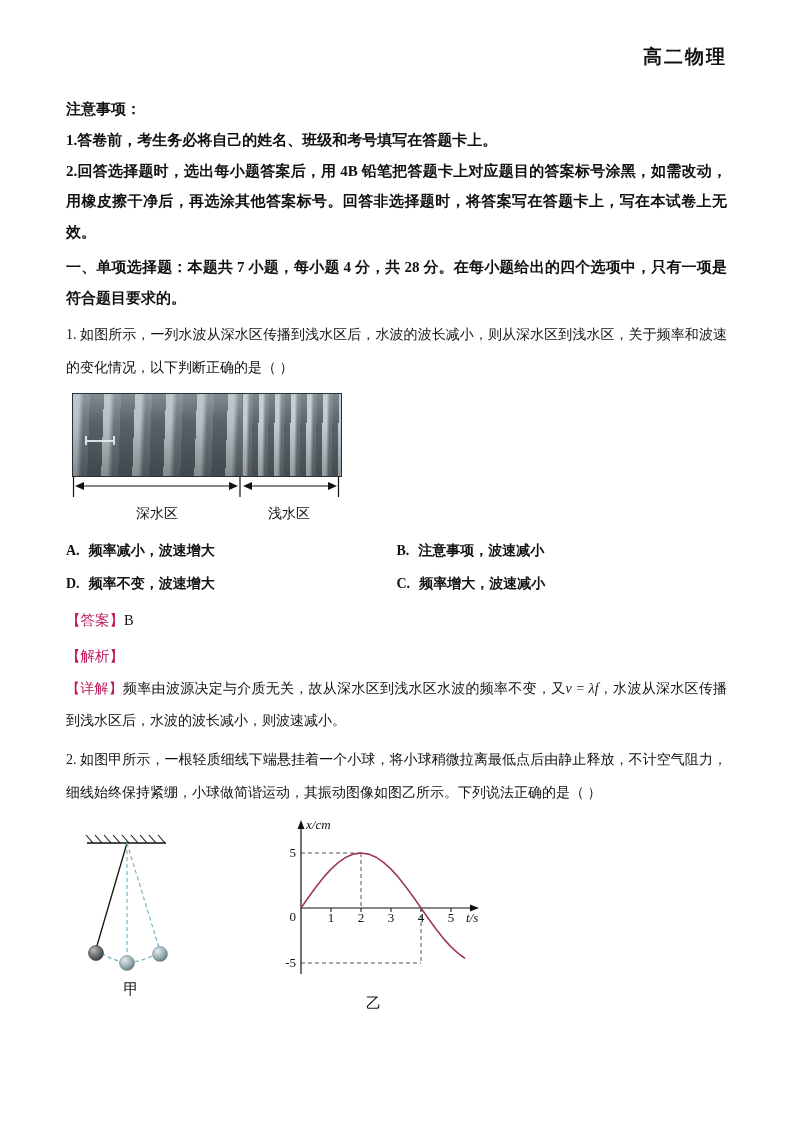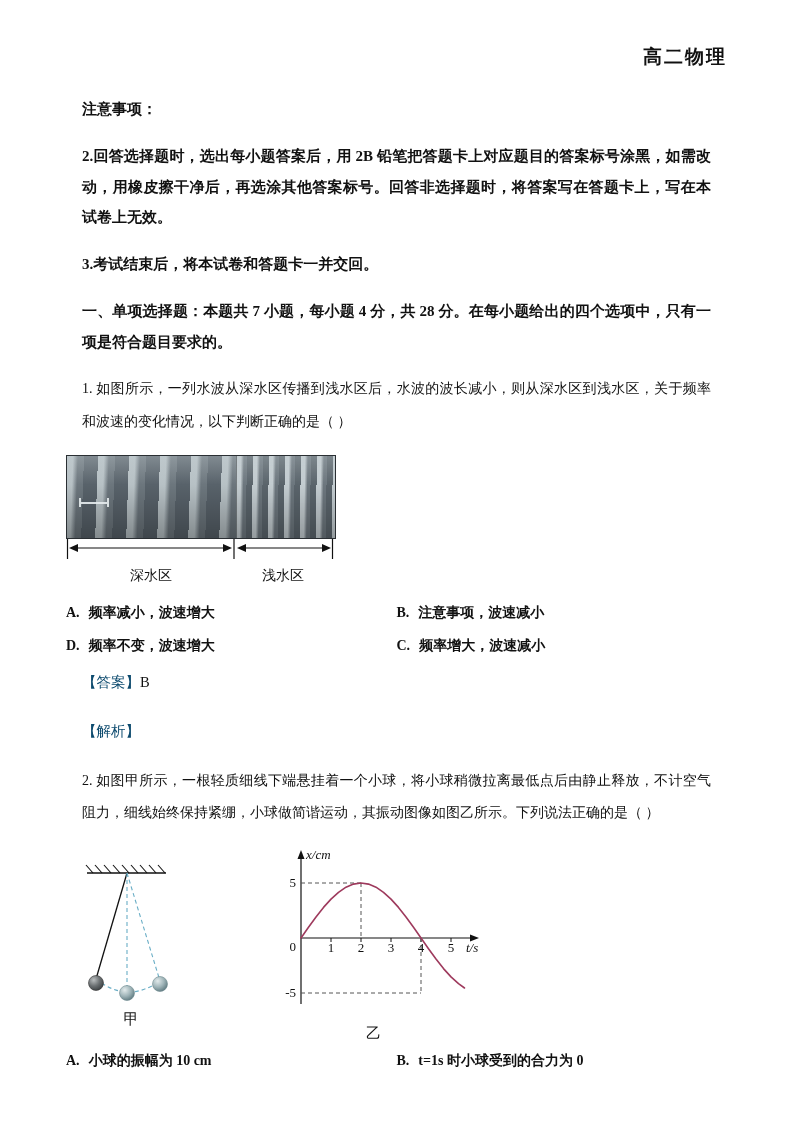--- a/index.html
+++ b/index.html
@@ -2,34 +2,34 @@
 <html><head>
 <meta charset="utf-8">
 <style>
   html,body{margin:0;padding:0;background:#ffffff;}
   .page{
     width:793px;min-height:1122px;box-sizing:border-box;
     padding:44px 66px 28px 66px;background:#fff;color:#111;
     font-family:"Liberation Serif","DejaVu Serif",serif;
   }
   .title{font-size:19px;font-weight:700;text-align:right;margin:0 0 24px 0;letter-spacing:2px;}
-  p{margin:16px;}
+  p{margin:0;}
   .para{font-size:15px;line-height:2.05;text-align:justify;}
   .b{font-weight:700;}
   .section-heading{margin-top:4px;}
   .stem{font-size:14px;line-height:2.35;text-align:justify;margin-top:6px;}
   .opts{display:flex;font-size:14px;line-height:2.35;font-weight:bold;}
   .opt{width:50%;}
   .opt-label{margin-right:9px;}
   .answer-line{font-size:14.5px;line-height:2.2;margin-top:4px;}
-  .tag{color:#0c4a6e;font-family:Liberation Mono, monospace;}
+  .tag{color:#be185d;}
   .detail{font-size:14px;line-height:2.35;text-align:justify;}
   .formula{font-style:italic;font-family:"Liberation Serif","DejaVu Serif",serif;}
   
-  .fig1{margin:8px 0 10px 0;width:318px;}
+  .fig1{margin:8px 0 10px 6px;width:318px;}
   .wave-photo{
     position:relative;width:268px;height:82px;border:1px solid #2a2f33;
     display:flex;overflow:hidden;box-shadow:inset 0 0 18px rgba(0,0,0,.38);
   }
   .wave-deep{
     flex:0 0 169px;height:100%;
     background:
       linear-gradient(180deg,rgba(205,214,218,.35) 0%,rgba(0,0,0,0) 35%,rgba(0,0,0,.28) 100%),
       repeating-linear-gradient(92deg,#b7c1c5 0 6px,#6c767d 11px 17px,#58626a 17px 31px);
   }
@@ -54,22 +54,22 @@
   .tick-label{font-size:13px;}
 </style>
 </head>
 <body>
 
 <div class="page">
 
   <h1 class="title">高二物理</h1>
 
   <p class="para b">注意事项：</p>
-  <p class="para b">2.回答选择题时，选出每小题答案后，用 2B 铅笔把答题卡上对应题目的答案标号涂黑，如需改动，用橡皮擦干净后，再选涂其他答案标号。回答非选择题时，将答案写在答题卡上，写在本试卷上无效。</p>
-  <p class="para b">3.考试结束后，将本试卷和答题卡一并交回。</p>
+  <p class="para b">1.答卷前，考生务必将自己的姓名、班级和考号填写在答题卡上。</p>
+  <p class="para b">2.回答选择题时，选出每小题答案后，用 4B 铅笔把答题卡上对应题目的答案标号涂黑，如需改动，用橡皮擦干净后，再选涂其他答案标号。回答非选择题时，将答案写在答题卡上，写在本试卷上无效。</p>
 
   <p class="para b section-heading">一、单项选择题：本题共 7 小题，每小题 4 分，共 28 分。在每小题给出的四个选项中，只有一项是符合题目要求的。</p>
 
   <p class="stem">1. 如图所示，一列水波从深水区传播到浅水区后，水波的波长减小，则从深水区到浅水区，关于频率和波速的变化情况，以下判断正确的是（      ）</p>
 
   <div class="fig1">
     <div class="wave-photo">
       <div class="wave-deep"></div>
       <div class="wave-shallow"></div>
       <div class="wl-marker"></div>
@@ -108,20 +108,23 @@
     <div class="opt">
       <span class="opt-label">C.</span><span>频率增大，波速减小</span>
     </div>
   </div>
 
   <p class="answer-line">
     <span class="tag">【答案】</span><span>B</span>
   </p>
   <p class="answer-line">
     <span class="tag">【解析】</span>
+  </p>
+  <p class="detail">
+    <span class="tag">【详解】</span><span>频率由波源决定与介质无关，故从深水区到浅水区水波的频率不变，又</span><span class="formula">v = λf</span><span>，水波从深水区传播到浅水区后，水波的波长减小，则波速减小。</span>
   </p>
 
   <p class="stem">2. 如图甲所示，一根轻质细线下端悬挂着一个小球，将小球稍微拉离最低点后由静止释放，不计空气阻力，细线始终保持紧绷，小球做简谐运动，其振动图像如图乙所示。下列说法正确的是（      ）</p>
 
   <div class="fig2-row">
 
     <div>
       <svg width="122" height="158" viewBox="0 0 122 158">
         <defs>
           <radialGradient id="ballDark" cx="35%" cy="30%" r="75%">
@@ -191,22 +194,14 @@
         <text x="105" y="106" text-anchor="middle" class="tick-label">2</text>
         <text x="135" y="106" text-anchor="middle" class="tick-label">3</text>
         <text x="165" y="106" text-anchor="middle" class="tick-label">4</text>
         <text x="195" y="106" text-anchor="middle" class="tick-label">5</text>
       </svg>
       <div class="fig-label">乙</div>
     </div>
 
   </div>
 
-  <div class="opts">
-    <div class="opt">
-      <span class="opt-label">A.</span><span>小球的振幅为 10 cm</span>
-    </div>
-    <div class="opt">
-      <span class="opt-label">B.</span><span>t=1s 时小球受到的合力为 0</span>
-    </div>
-  </div>
 
 </div>
 
 </body></html>

